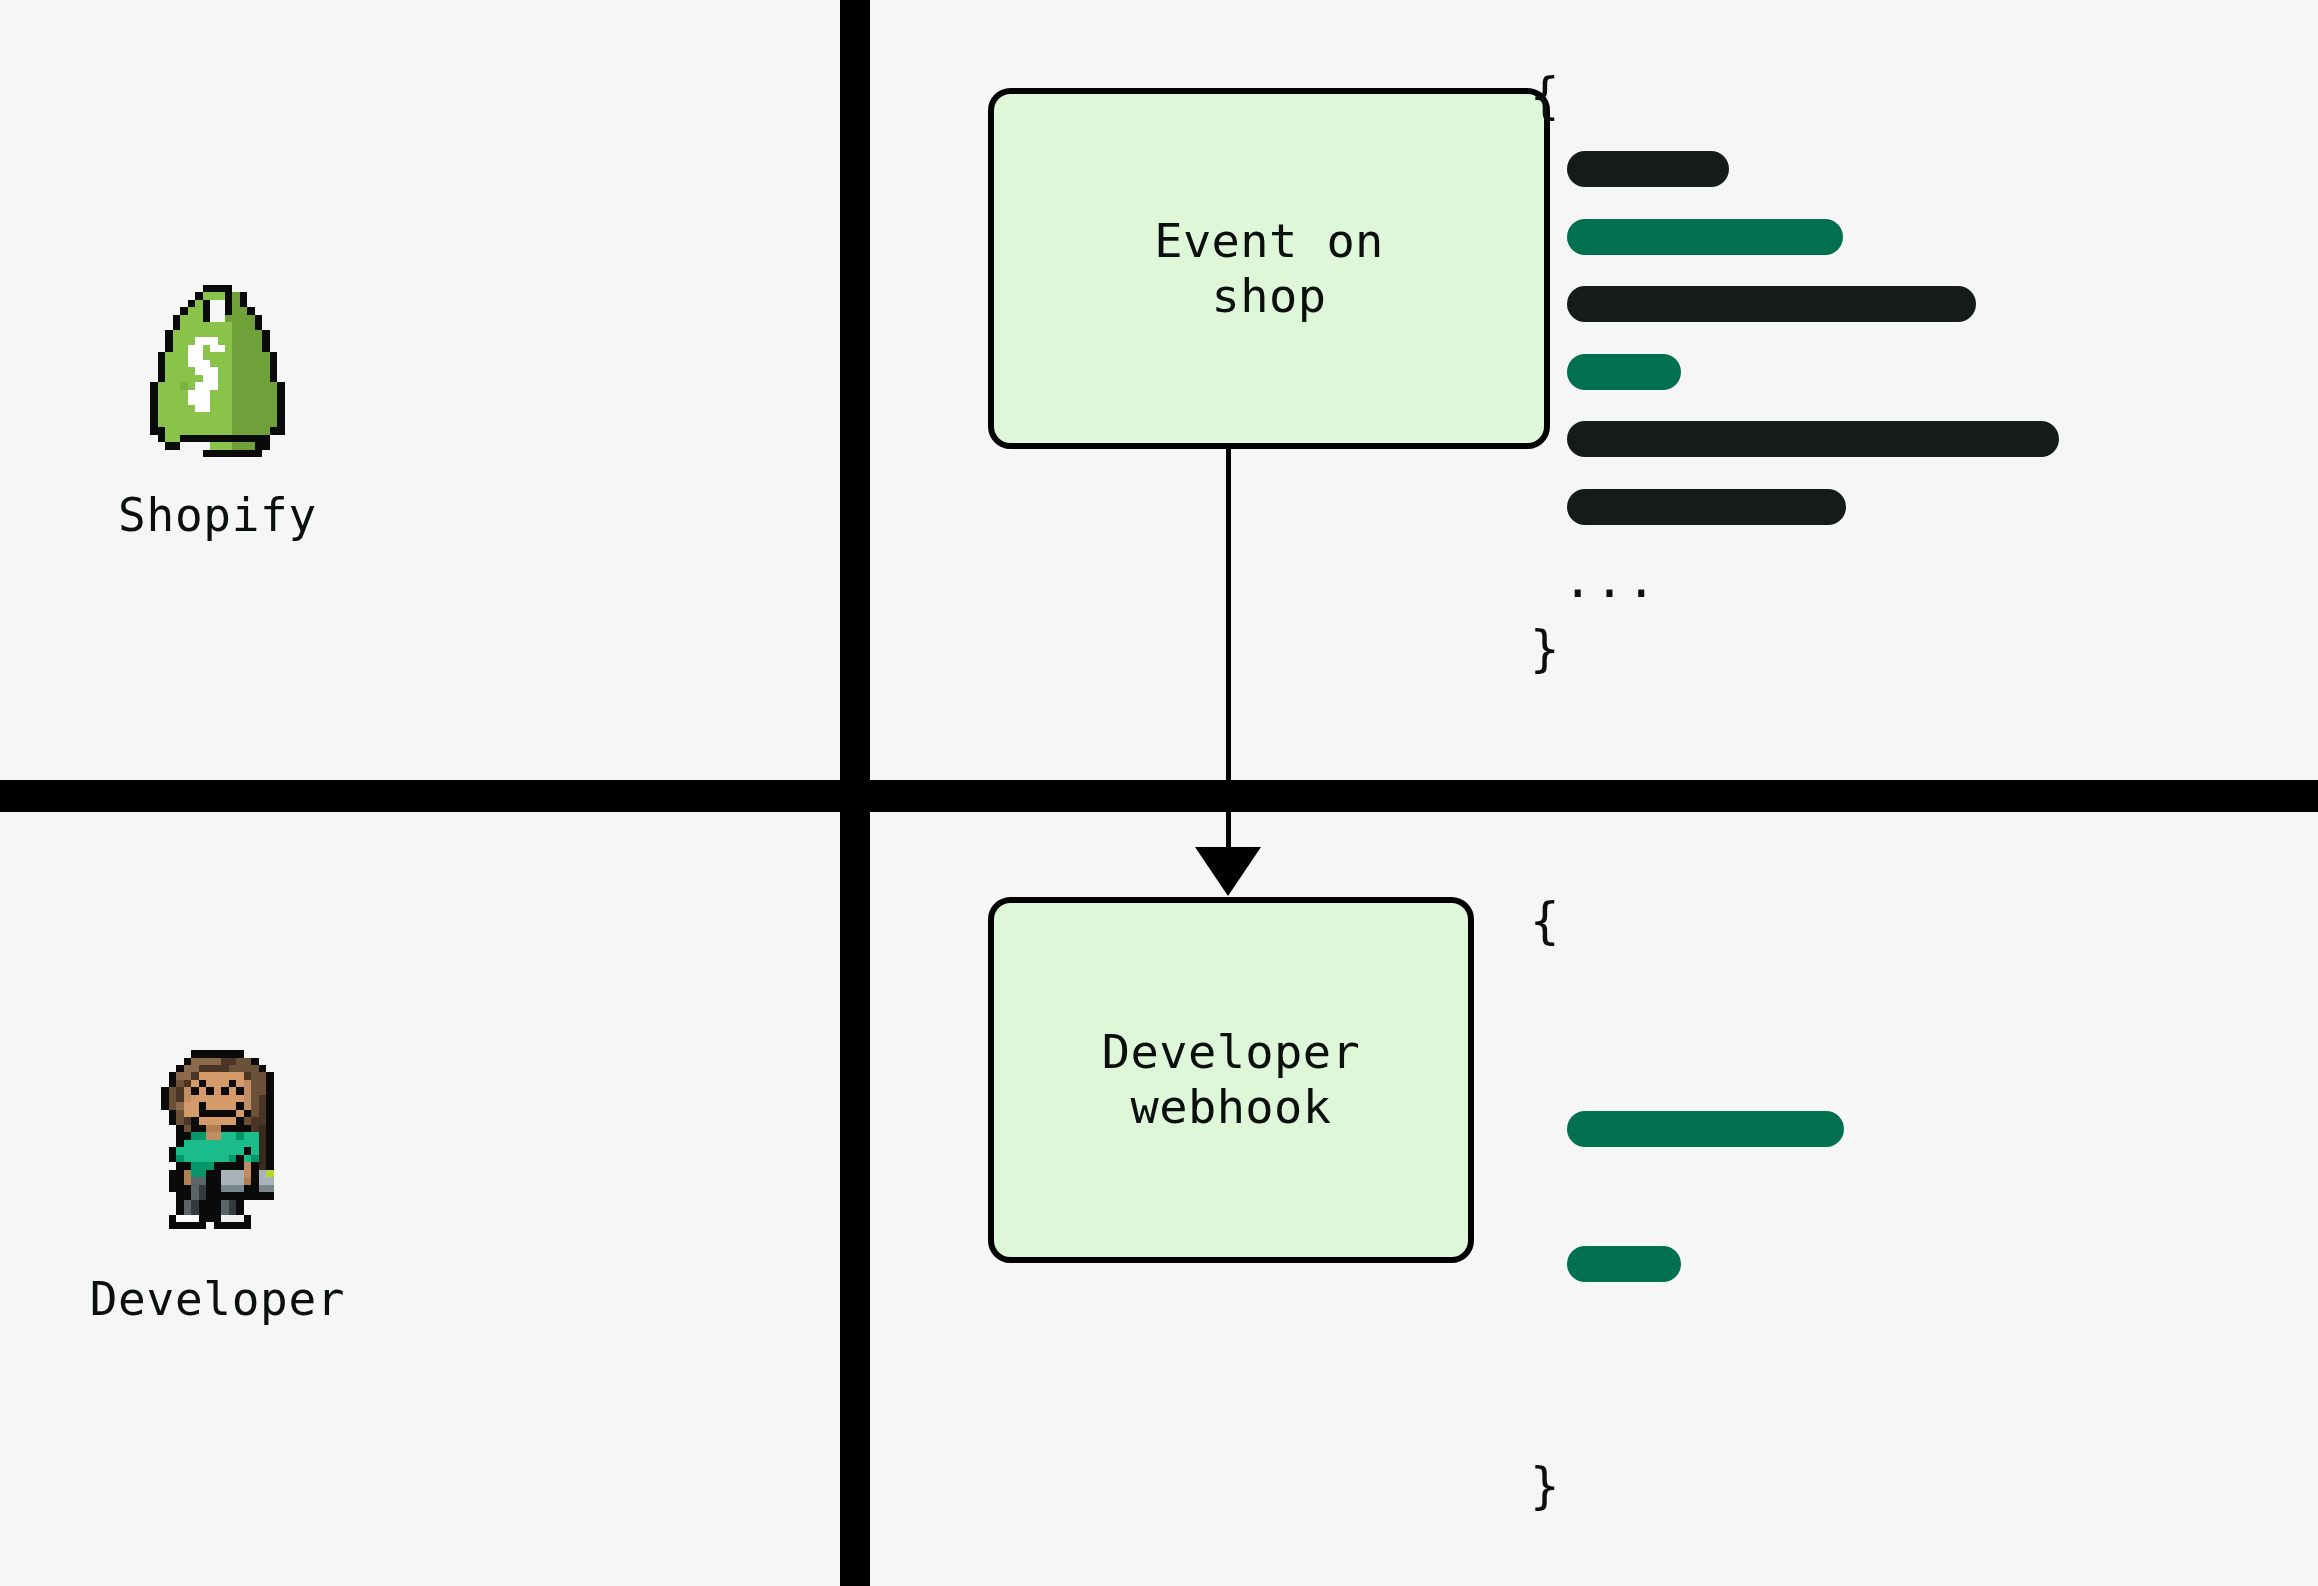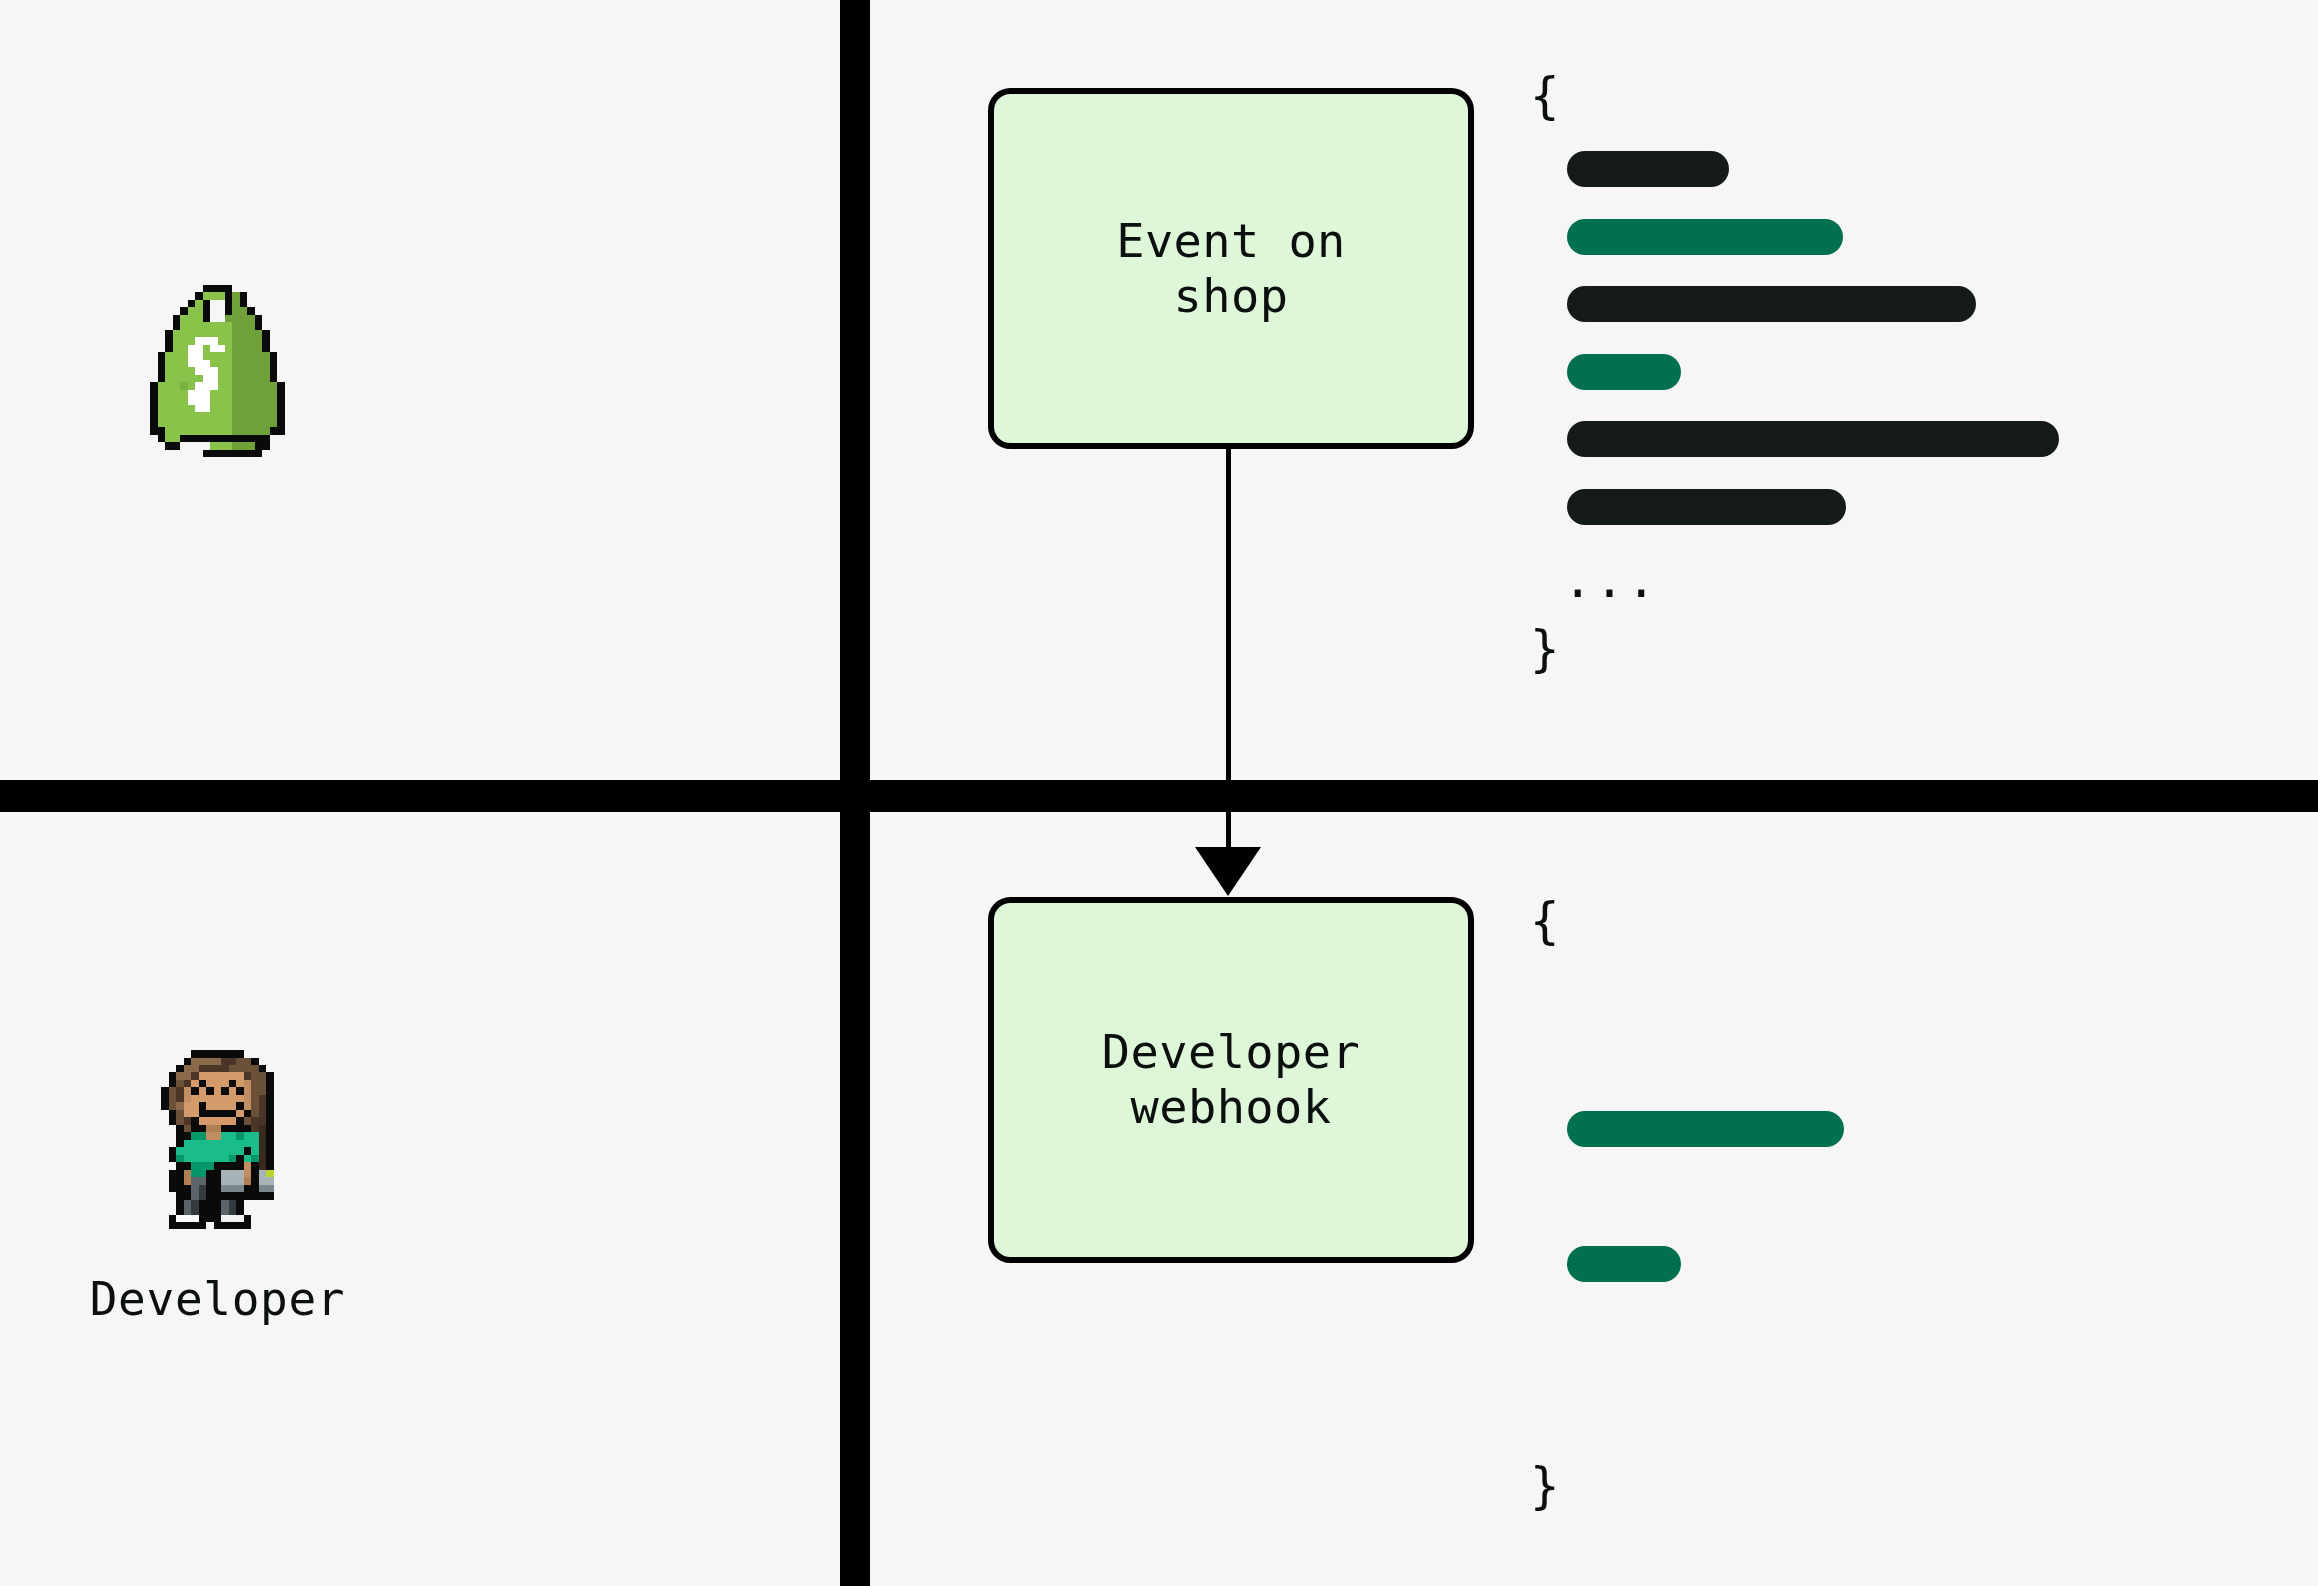--- a/index.html
+++ b/index.html
@@ -67,21 +67,21 @@
   .proc-box {
     position: absolute;
     background: #ddf7d8;
     border: 6.7px solid #000000;
     border-radius: 22.5px;
     box-sizing: border-box;
     display: flex;
     align-items: center;
     justify-content: center;
   }
-  .proc-box-event   { left: 988px; top: 88px;  width: 486px; height: 361px; }
+  .proc-box-event   { left: 988px; top: 88px;  width: 562px; height: 361px; }
   .proc-box-webhook { left: 988px; top: 897px; width: 486px; height: 366px; }
 
   .proc-label {
     font-size: 47px;
     line-height: 1.16;
     color: #0b0f0e;
     text-align: center;
     white-space: pre-line;
     letter-spacing: 0.4px;
   }
@@ -266,20 +266,21 @@
       <rect x="1" y="20" width="1" height="1" fill="#0a0a0a"></rect>
       <rect x="2" y="20" width="2" height="1" fill="#8ac34a"></rect>
       <rect x="4" y="20" width="12" height="1" fill="#0a0a0a"></rect>
       <rect x="2" y="21" width="2" height="1" fill="#0a0a0a"></rect>
       <rect x="4" y="21" width="4" height="1" fill="#f5f6f5"></rect>
       <rect x="8" y="21" width="3" height="1" fill="#8ac34a"></rect>
       <rect x="11" y="21" width="3" height="1" fill="#6fa03a"></rect>
       <rect x="14" y="21" width="2" height="1" fill="#0a0a0a"></rect>
       <rect x="7" y="22" width="8" height="1" fill="#0a0a0a"></rect>
     </svg>
+    <div class="actor-label">Shopify</div>
   </div>
 
   <div class="actor actor-developer">
     <svg class="pixel-art" width="157" height="187" viewBox="0 0 21 25" shape-rendering="crispEdges">
 
       <rect x="7" y="0" width="7" height="1" fill="#0a0a0a"></rect>
       <rect x="6" y="1" width="1" height="1" fill="#0a0a0a"></rect>
       <rect x="7" y="1" width="4" height="1" fill="#8a6a4a"></rect>
       <rect x="11" y="1" width="2" height="1" fill="#4a3526"></rect>
       <rect x="13" y="1" width="2" height="1" fill="#6b5138"></rect>

